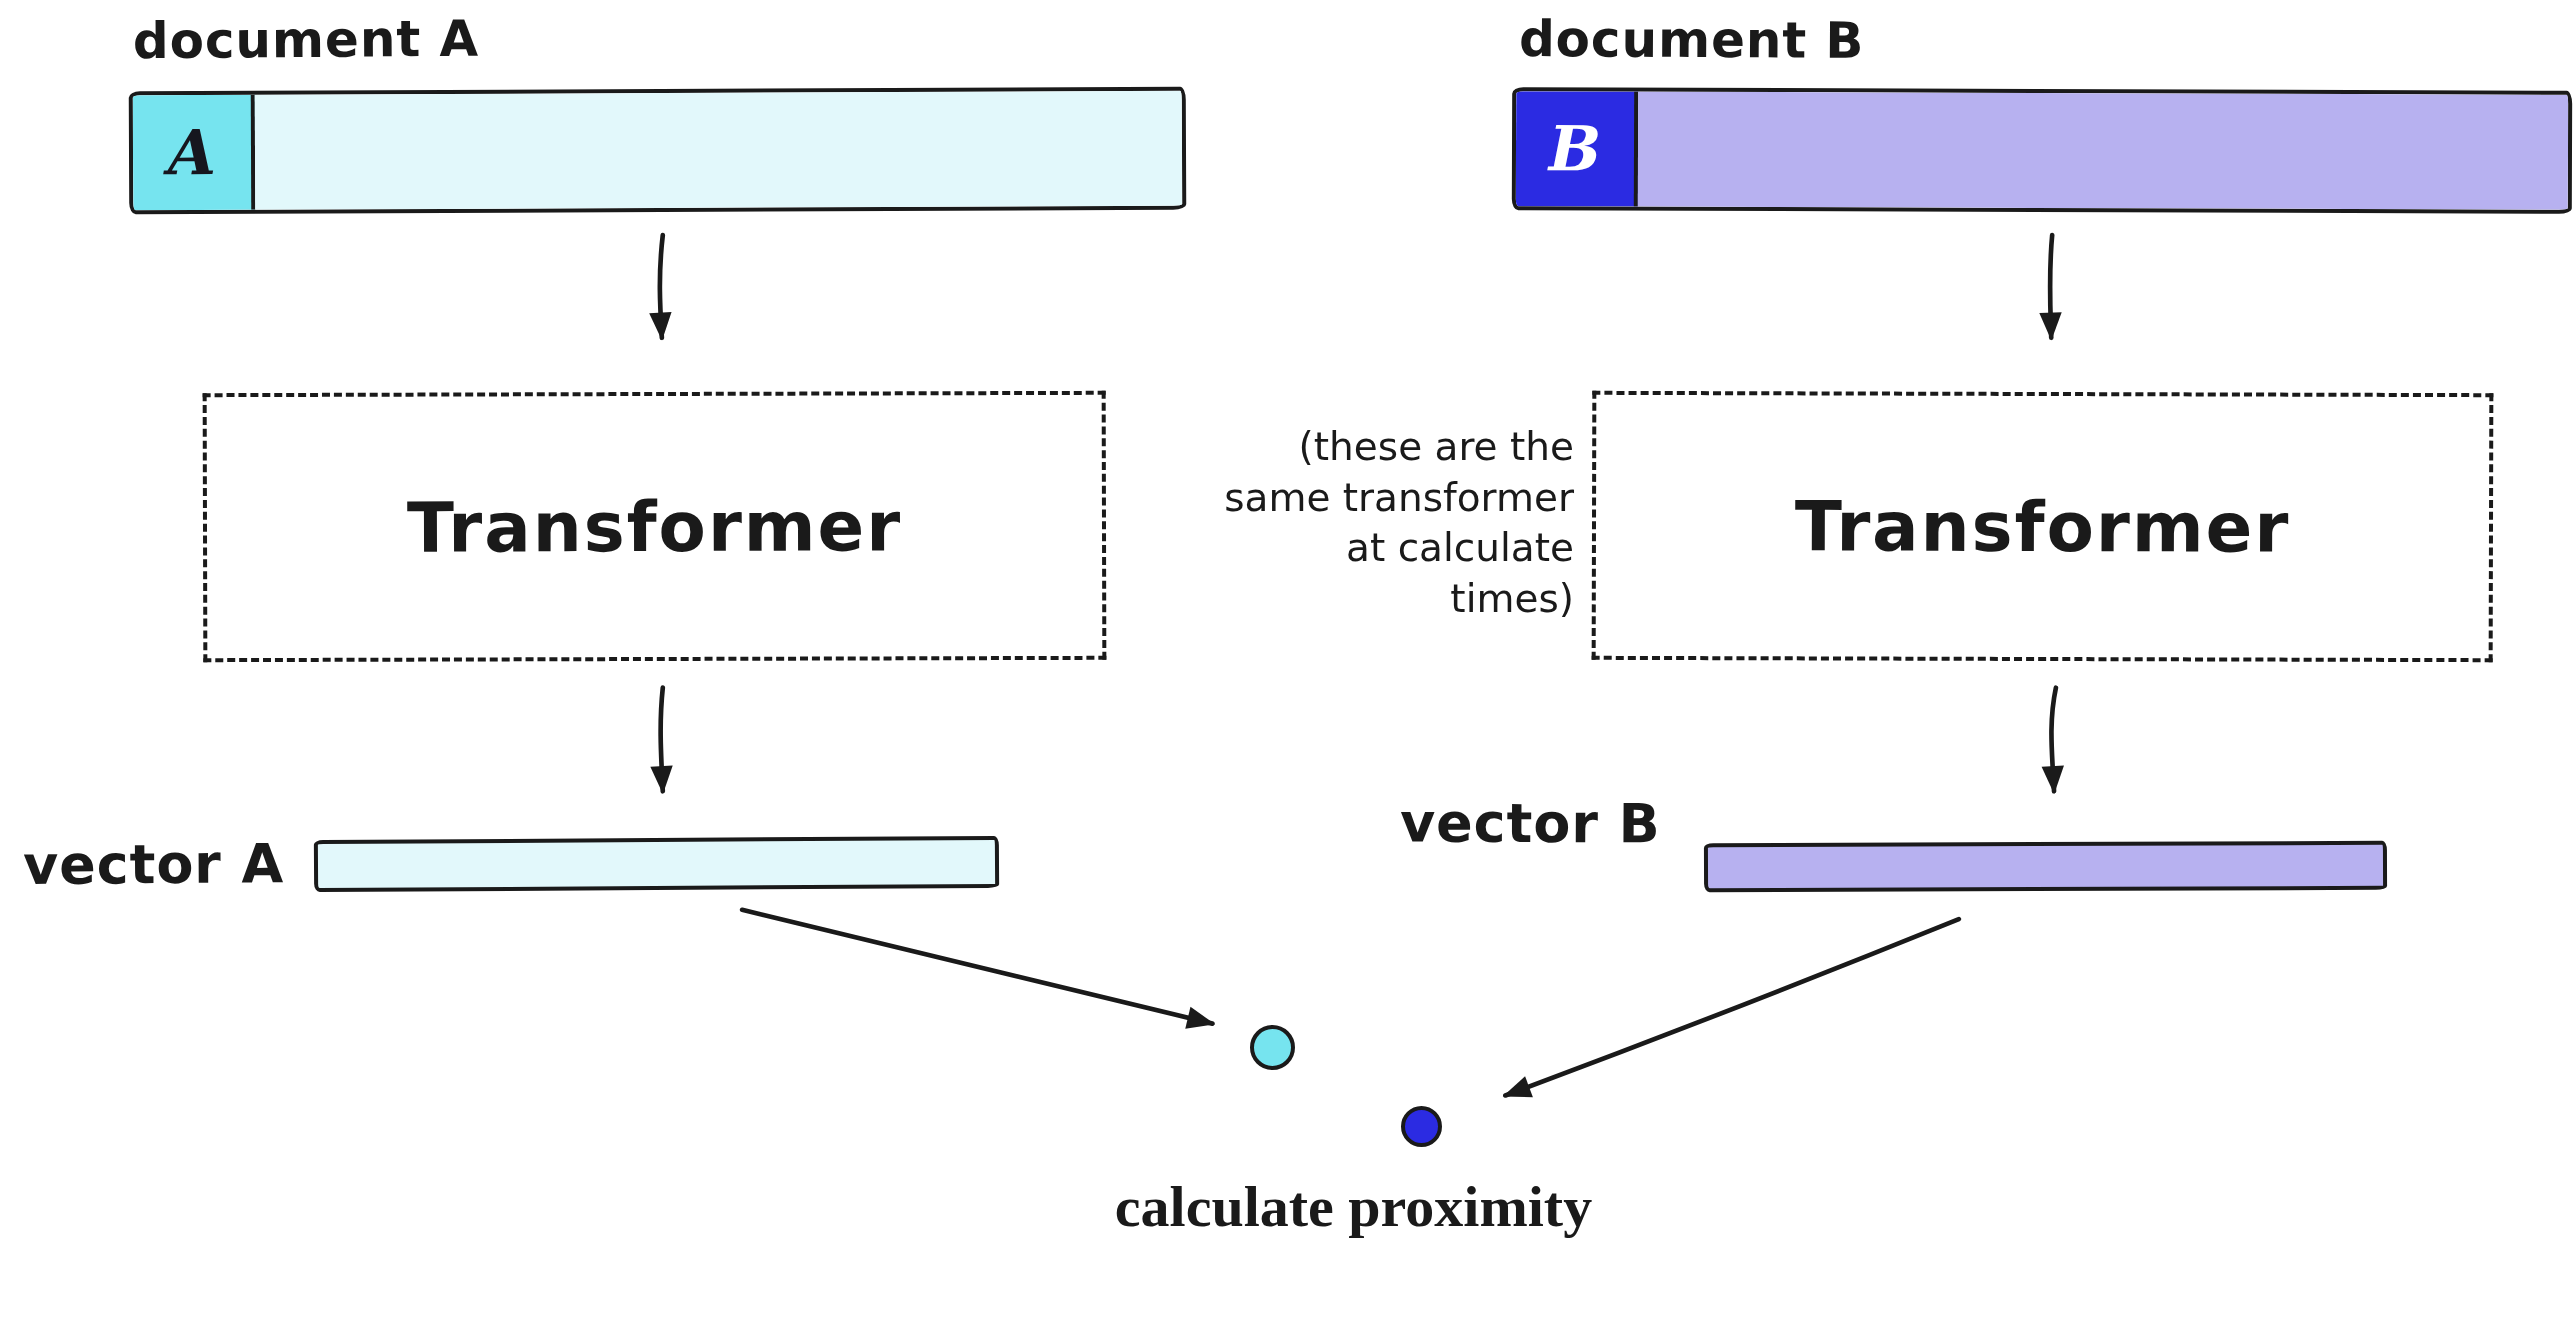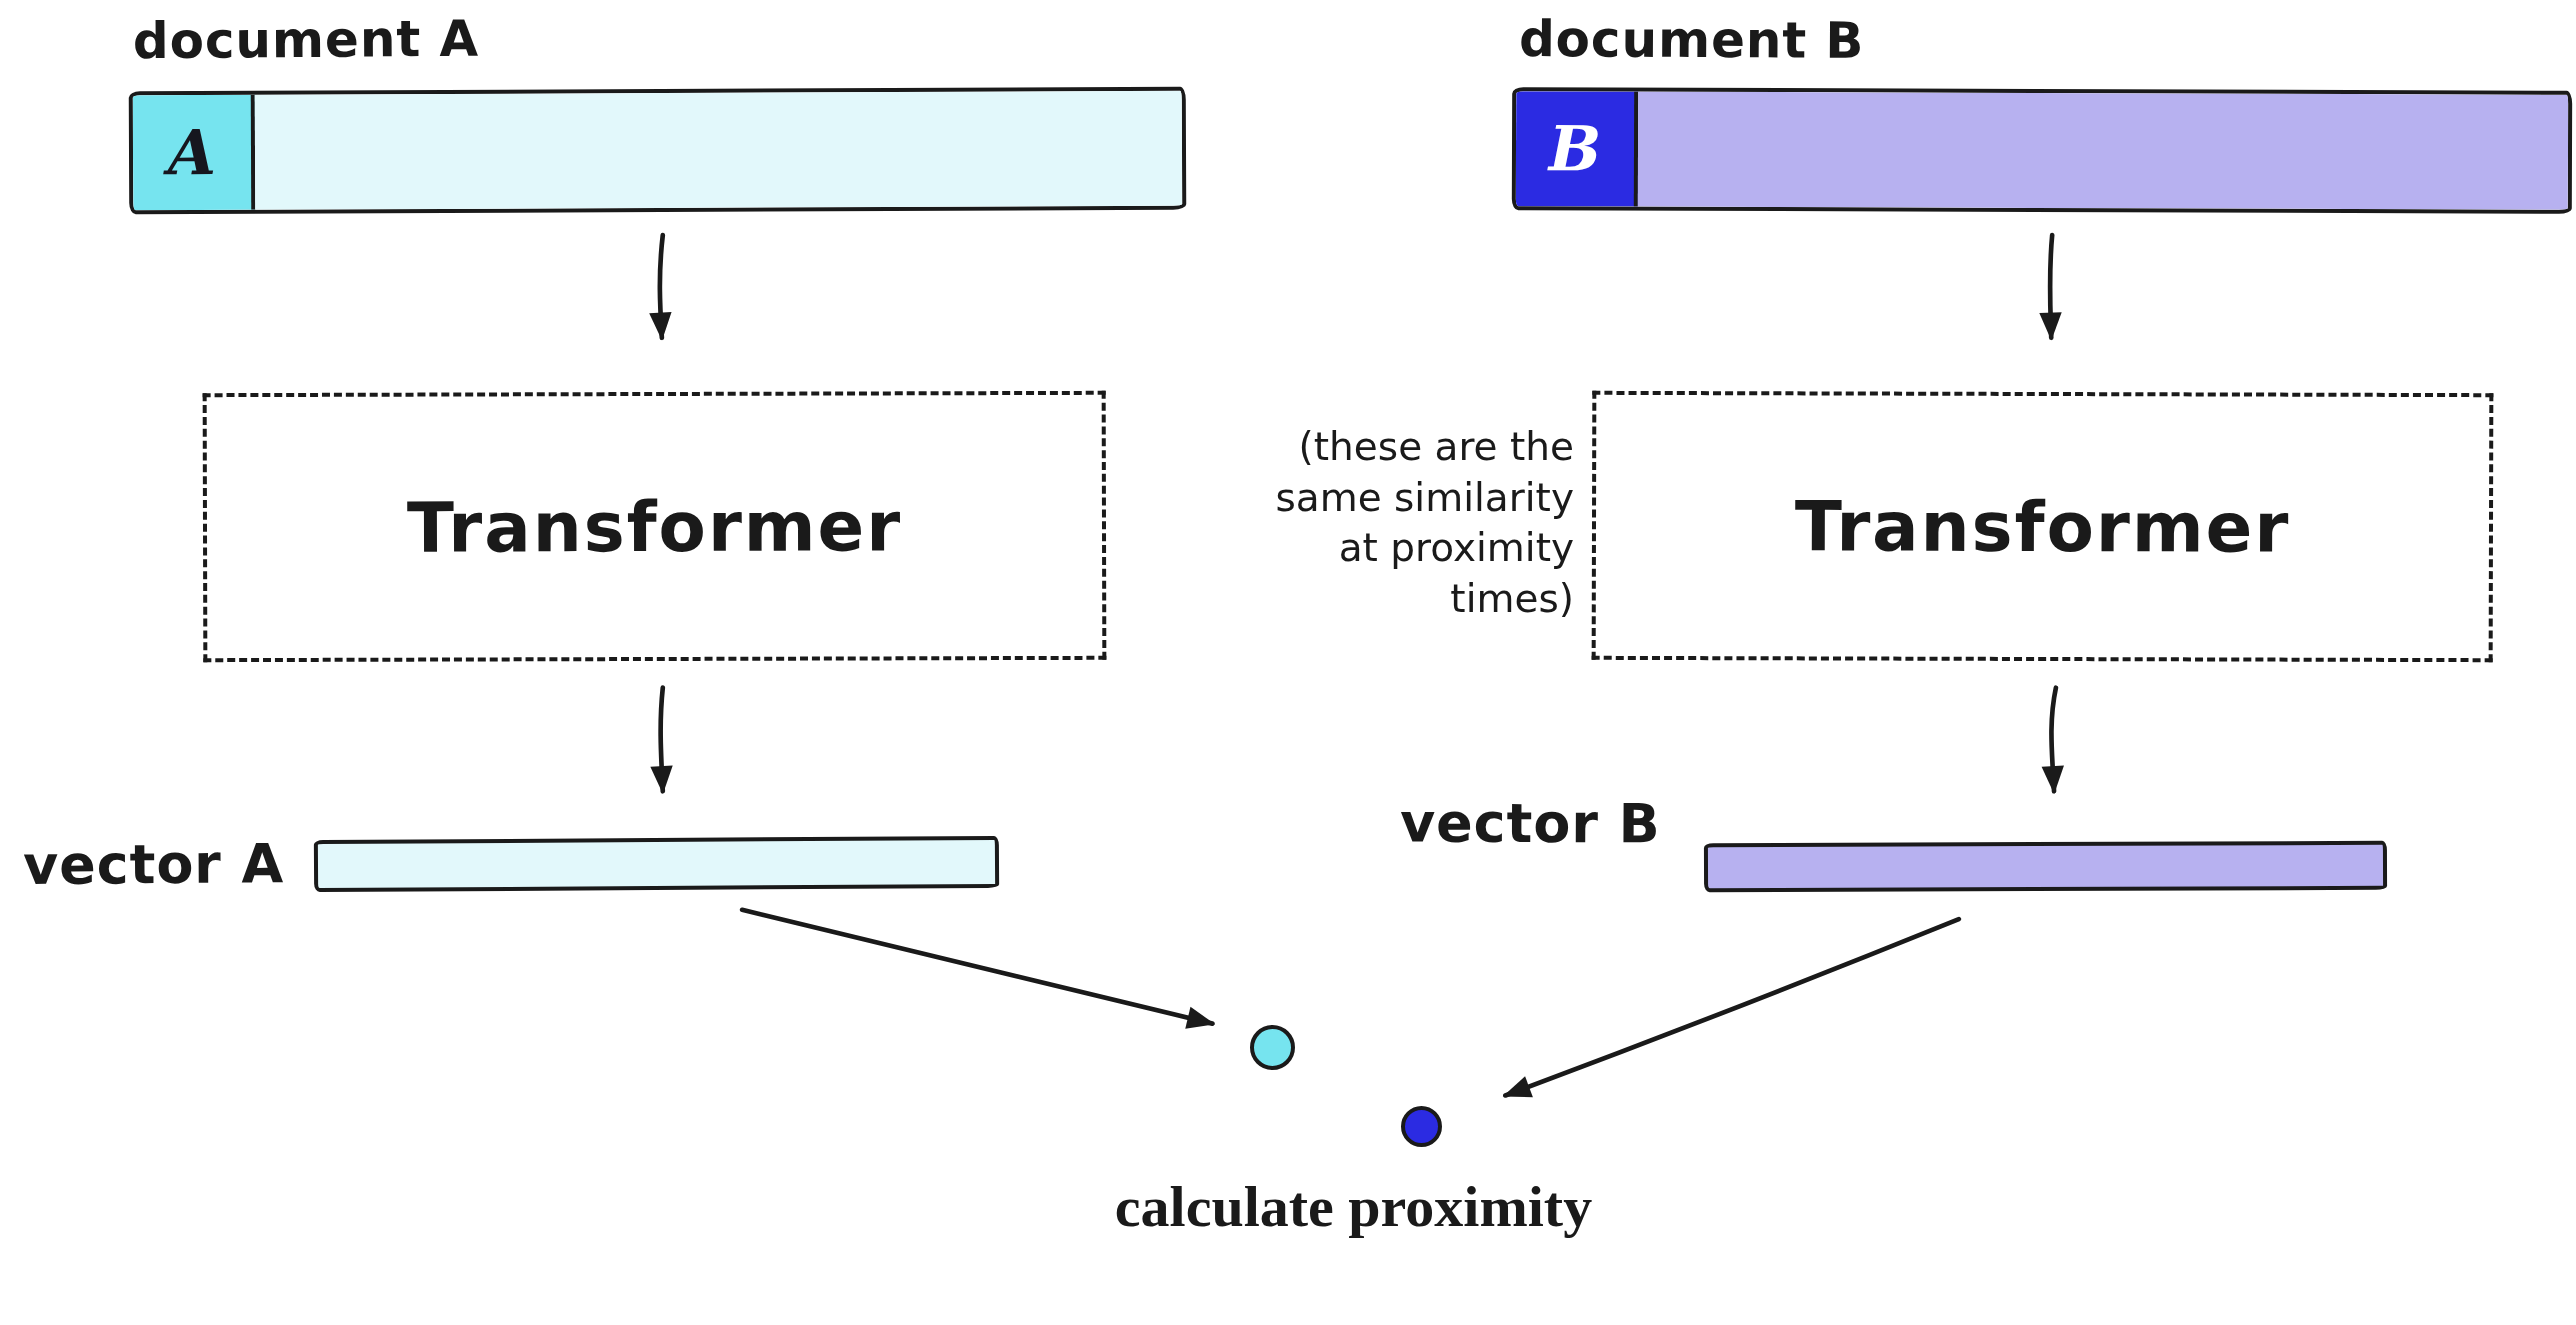--- a/index.html
+++ b/index.html
@@ -119,22 +119,22 @@
 
   <div class="tbox" style="left:203px; top:392px; width:903px; height:269px; transform:rotate(-0.15deg);">
     <span>Transformer</span>
   </div>
   <div class="tbox" style="left:1592px; top:392px; width:901px; height:269px; transform:rotate(0.15deg);">
     <span>Transformer</span>
   </div>
 
   <div class="note">
     <div>(these are the</div>
-    <div>same similarity</div>
-    <div>at proximity</div>
+    <div>same transformer</div>
+    <div>at calculate</div>
     <div>times)</div>
   </div>
 
   <div class="label" style="left:23px; top:833px; font-size:54px; transform:rotate(-0.4deg);">vector A</div>
   <div class="vec-bar" style="left: 314px; top: 838px; width: 685px; height: 52px; transform: rotate(-0.35deg); background-color: rgb(226, 248, 251);"></div>
 
   <div class="label" style="left:1400px; top:792px; font-size:54px; transform:rotate(0.2deg);">vector B</div>
   <div class="vec-bar" style="left: 1704px; top: 842px; width: 683px; height: 49px; transform: rotate(-0.2deg); background-color: rgb(183, 177, 240);"></div>
 
   <div class="dot" style="left: 1250px; top: 1025px; width: 45px; height: 45px; background-color: rgb(118, 228, 239);"></div>

